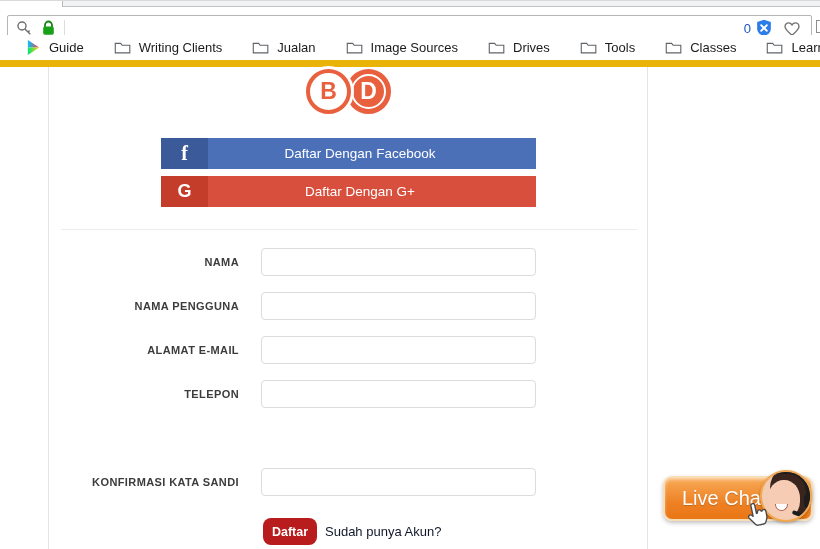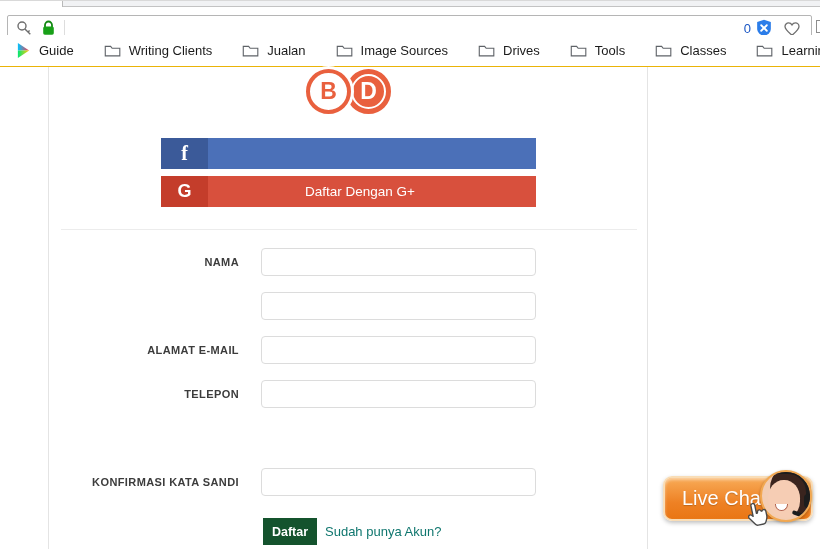--- a/index.html
+++ b/index.html
@@ -21,22 +21,22 @@
   #url-host { color:#1f1f1f; }
   #url-path { color:#a3a3a3; }
   #urlbar .spacer { flex:1; }
   #badge-count { color:#1a56c4; font-size:13px; margin-right:4px; }
   #shield-icon { width:18px; height:18px; position:relative; }
   #heart-icon { margin-left:10px; margin-right:2px; display:flex; }
   #partial-icon { left:816px; top:13px; width:5px; height:13px;
                   border:1.5px solid #8d8d8d; border-right:none; background:#fff; }
 
   #bookmarks { left:0; top:35px; width:820px; height:32px; background:#fff;
-               border-bottom:1px solid #eab308; display:flex; align-items:center;
-               padding-left:16px; gap:30px; }
+               border-bottom:7px solid #eab308; display:flex; align-items:center;
+               padding-left:26px; gap:30px; }
   .bm-item { display:flex; align-items:center; gap:8px; cursor:default; }
   .bm-label { font-size:13px; color:#1b1b1b; white-space:nowrap; }
 
   
   #card { left:48px; top:67px; width:600px; height:482px; background:#fff;
           border-left:1px solid #e4e4e4; border-right:1px solid #e4e4e4; }
 
   .logo-circle { width:45px; height:45px; border-radius:50%; top:2px;
                  display:flex; align-items:center; justify-content:center;
                  font-weight:bold; font-size:23px; }
@@ -63,24 +63,24 @@
 
   .form-row { left:0; width:600px; height:28px; display:flex; }
   .form-label { width:190px; text-align:right; font-size:11px; font-weight:600;
                 color:#3c3c3c; letter-spacing:.4px; line-height:28px;
                 white-space:nowrap; }
   .form-input { position:absolute; left:212px; top:0; width:275px; height:28px;
                 border:1px solid #dcdcdc; border-radius:4px; background:#fff;
                 font-size:13px; padding:0 8px; outline:none; }
 
   #submit-row { left:214px; top:451px; display:flex; align-items:center; gap:8px; }
-  #submit-btn { width:54px; height:27px; background:#14532d; color:#fff;
-                border:none; border-radius:0; font-size:12.5px; font-weight:bold;
+  #submit-btn { width:54px; height:27px; background:#b91c1c; color:#fff;
+                border:none; border-radius:8px; font-size:12.5px; font-weight:bold;
                 cursor:pointer; font-family:"Liberation Sans",sans-serif; }
-  #login-link { color:#0f766e; font-size:13px; text-decoration:none; }
+  #login-link { color:#0f172a; font-size:13px; text-decoration:none; }
 
   
   #livechat { left:663px; top:470px; width:157px; height:60px; z-index:10; }
   #livechat-btn { position:absolute; left:0; top:6px; width:150px; height:45px;
                   border-radius:9px; border:2px solid #f9ddb6;
                   background:linear-gradient(#f8ab57, #ee8124 60%, #e97614);
                   box-shadow:0 2px 4px rgba(0,0,0,.25),
                              inset 0 2px 3px rgba(255,255,255,.45);
                   color:#fff; font-size:20px; text-align:left;
                   padding-left:17px; line-height:41px; cursor:pointer;
@@ -229,33 +229,35 @@
     <span>B</span>
   </div>
   <div id="logo-d" class="logo-circle abs">
     <span class="inner-ring">
       <span>D</span>
     </span>
   </div>
 
   <div id="fb-btn" class="social-btn abs">
     <span class="social-icon">f</span>
+    <span class="social-label">Daftar Dengan Facebook</span>
   </div>
   <div id="gp-btn" class="social-btn abs">
     <span class="social-icon">G</span>
     <span class="social-label">Daftar Dengan G+</span>
   </div>
 
   <div id="divider" class="abs"></div>
 
   <div class="form-row abs" style="top:181px;">
     <span class="form-label">NAMA</span>
     <input class="form-input" type="text" style="">
   </div>
   <div class="form-row abs" style="top:225px;">
+    <span class="form-label">NAMA PENGGUNA</span>
     <input class="form-input" type="text" style="">
   </div>
   <div class="form-row abs" style="top:269px;">
     <span class="form-label">ALAMAT E-MAIL</span>
     <input class="form-input" type="text" style="">
   </div>
   <div class="form-row abs" style="top:313px;">
     <span class="form-label">TELEPON</span>
     <input class="form-input" type="text" style="">
   </div>

